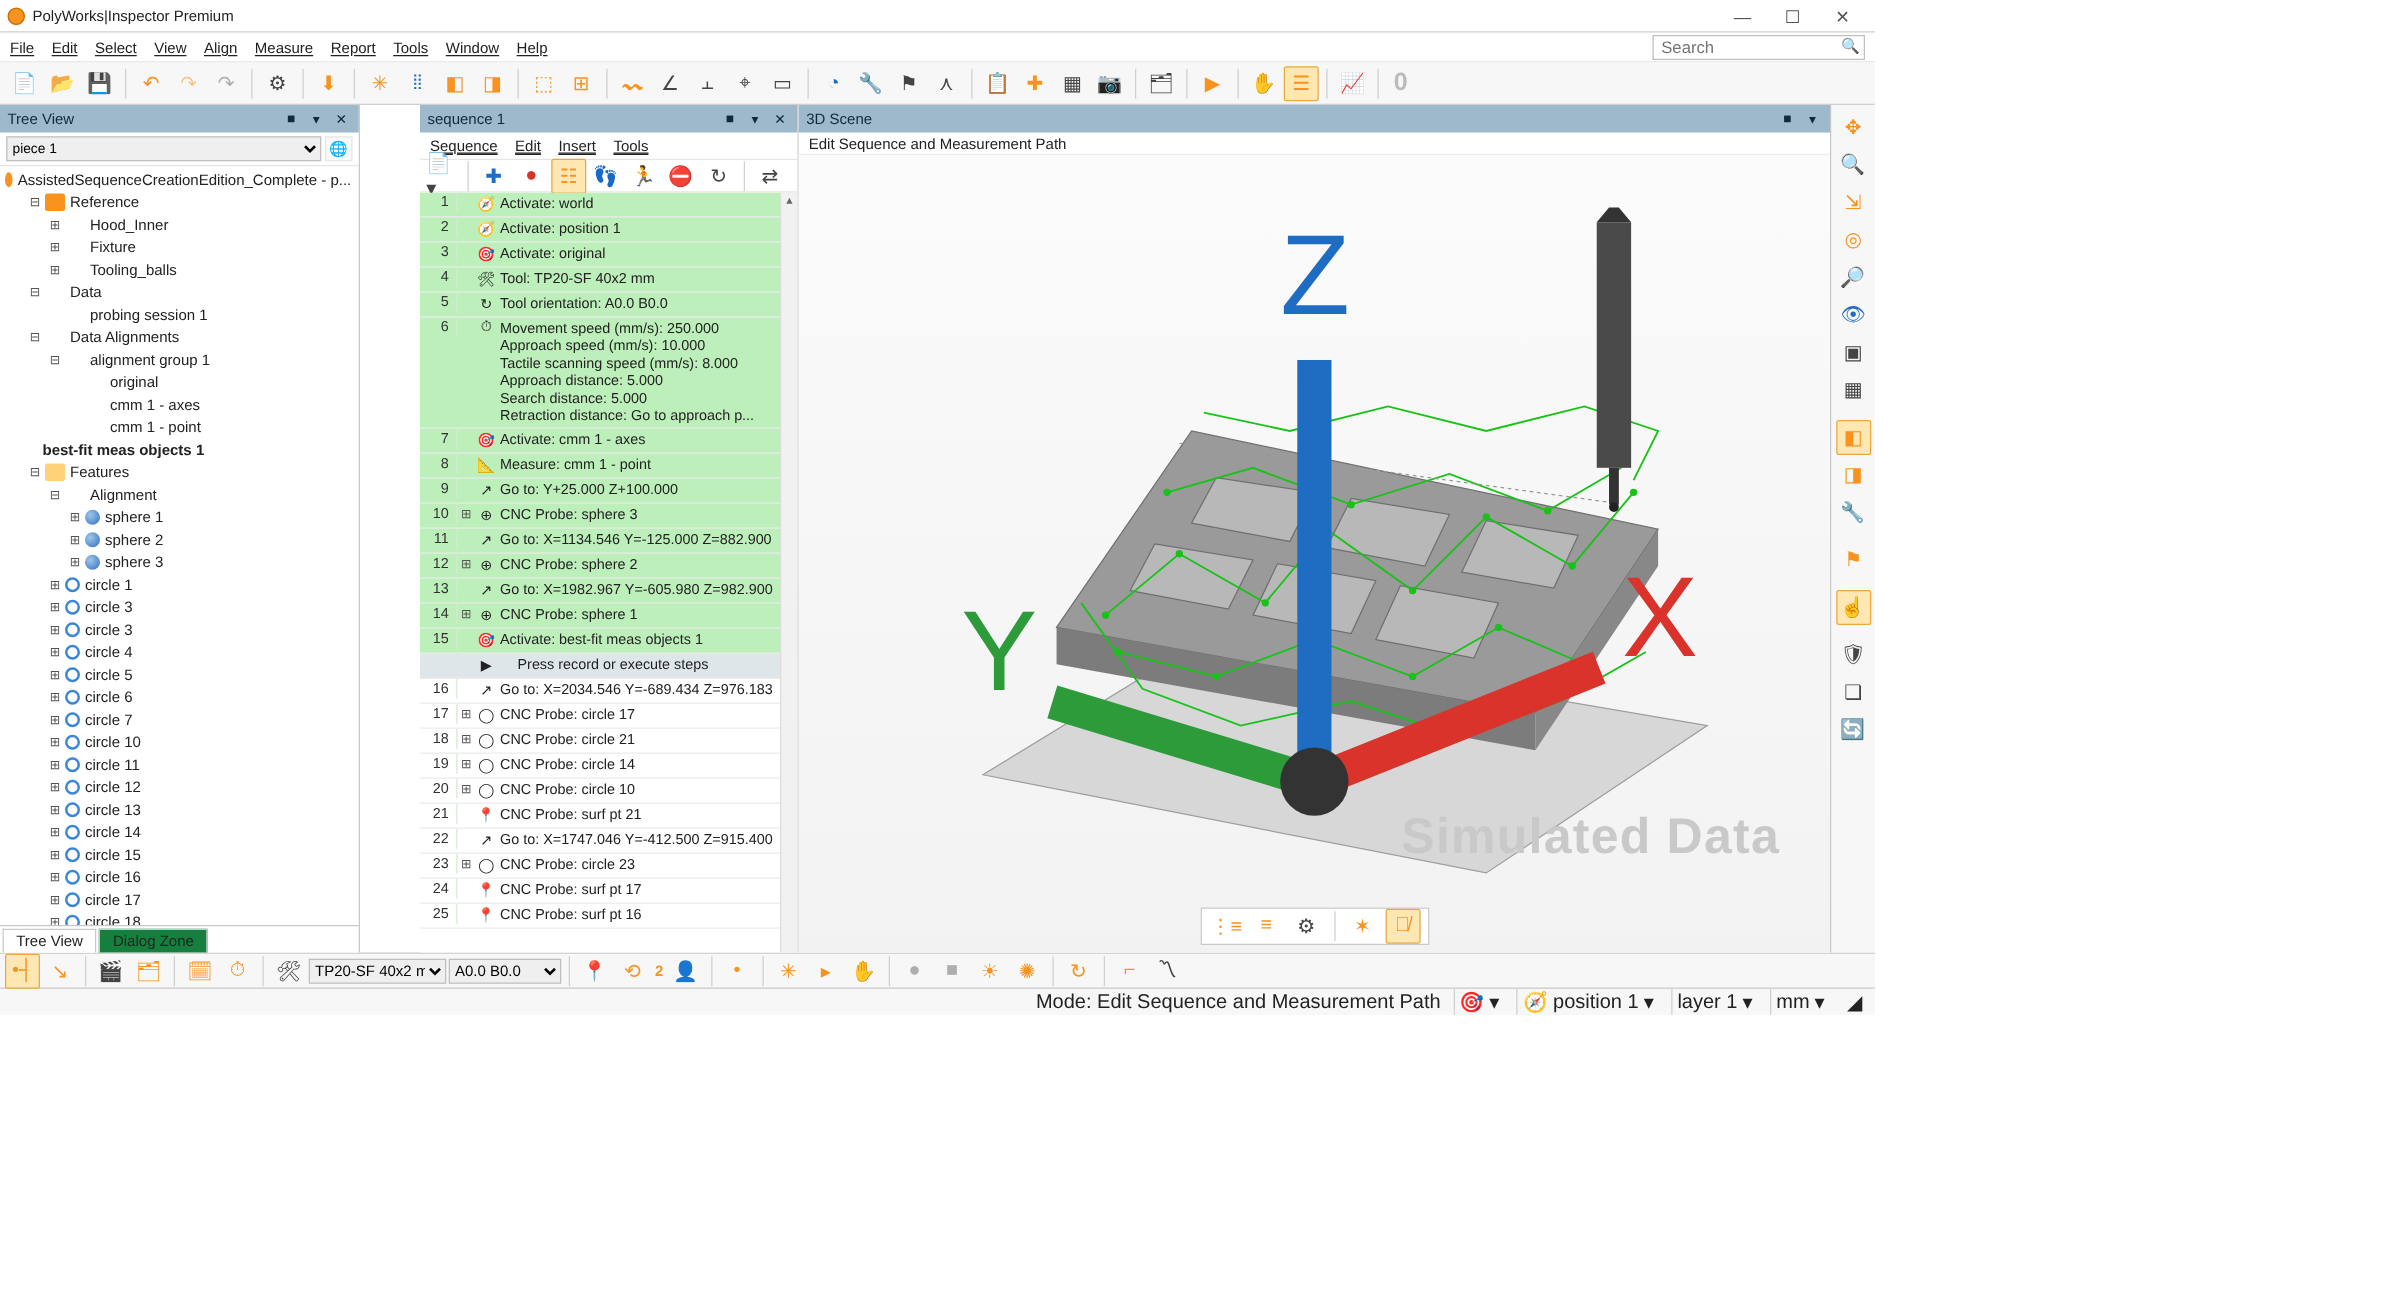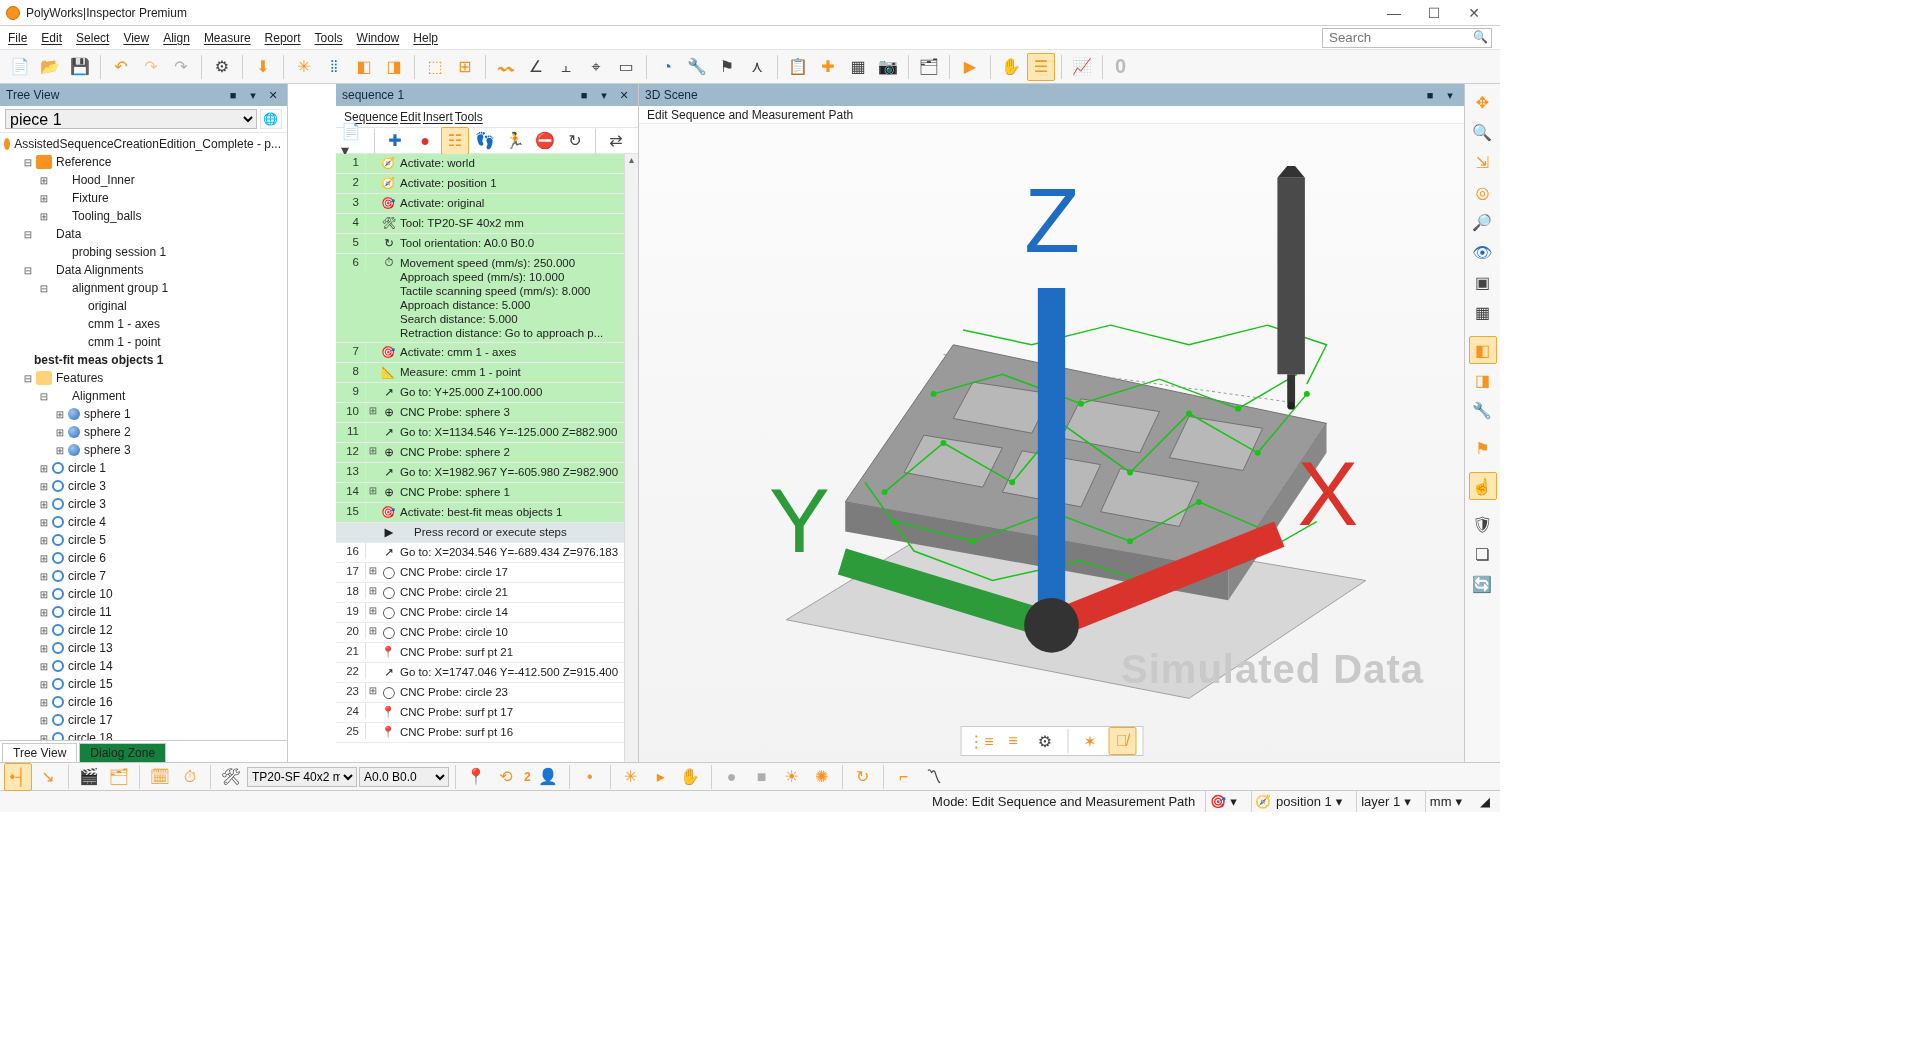--- a/index.html
+++ b/index.html
@@ -21,42 +21,42 @@
 .tbtn.sel{ background:#ffe7b3; border-color:#e9a93c;}
 .tdivider{ width:1px; height:24px; background:#d0d0d0; margin:0 4px;}
 .tplaceholder{ color:#bbb; font-size:20px; font-weight:700; padding:0 6px;}
 .workspace{ display:flex; height:calc(100% - 26px - 24px - 34px - 28px - 22px);}
 .panel{ display:flex; flex-direction:column; border-right:1px solid #c9c9c9; background:#fff;}
 .panel-header{ height:22px; background:#9eb9cc; color:#102a3a; display:flex; align-items:center; padding:0 6px; gap:4px;}
 .panel-header .spacer{ flex:1;}
 .panel-header .phbtn{ width:16px; text-align:center; cursor:pointer; font-size:11px; }
 .tree-panel{ width:288px;}
 .piece-row{ display:flex; align-items:center; gap:3px; padding:3px 5px; border-bottom:1px solid #e6e6e6;}
-.piece-row select{ flex:1; height:20px; border:1px solid #bfbfbf; font-size:16px;}
+.piece-row select{ flex:1; height:20px; border:1px solid #bfbfbf; font-size:11px;}
 .piece-row .icobtn{ width:22px; height:20px; border:1px solid #e6e6e6; display:flex; align-items:center; justify-content:center; background:#fafafa; cursor:pointer;}
 .tree-body{ flex:1; overflow:auto; padding:2px 0; position:relative;}
 .tnode{ display:flex; align-items:center; height:18px; padding-right:6px; white-space:nowrap; cursor:default;}
 .tnode .tog{ width:12px; text-align:center; color:#555; cursor:pointer; font-size:10px;}
 .tnode .ic{ width:16px; height:14px; display:inline-flex; align-items:center; justify-content:center; margin:0 2px;}
 .tnode .lbl{ padding-left:2px;}
 .tnode.bold .lbl{ font-weight:700;}
 .ic.ref{ background:#f7931e; border-radius:2px;}
 .ic.mesh{ color:#1e6dc2;}
 .ic.data{ color:#333;}
 .ic.align{ color:#f7931e;}
 .ic.grp{ color:#f7a61e;}
 .ic.tgt{ color:#2e6dc2;}
 .ic.feat{ background:#ffd27a; border-radius:2px;}
 .ic.circ{ border:2px solid #3a87d8; border-radius:50%; width:12px; height:12px;}
 .ic.sph{ background:radial-gradient(circle at 35% 35%, #9fc6ea,#2e6dc2); border-radius:50%; width:12px; height:12px;}
 .tabs-row{ height:22px; border-top:1px solid #c9c9c9; display:flex; align-items:flex-end;}
 .tab{ padding:2px 10px; border:1px solid #c9c9c9; border-bottom:none; margin-left:2px; background:#15803d; cursor:pointer;}
 .tab.active{ background:#fff;}
 .seq-panel{ width:303px;margin-left:48px;}
-.seq-menu{ height:22px; display:flex; align-items:center; gap:2px; padding:0 8px; border-bottom:1px solid #e6e6e6;}
+.seq-menu{ height:22px; display:flex; align-items:center; gap:14px; padding:0 8px; border-bottom:1px solid #e6e6e6;text-decoration:underline;}
 .seq-menu .mitem{ text-decoration:underline; text-underline-offset:2px; cursor:pointer;}
 .seq-tb{ height:26px; display:flex; align-items:center; gap:2px; padding:0 4px; border-bottom:1px solid #e6e6e6;}
 .seq-body{ flex:1; overflow:auto; position:relative;}
 .seq-row{ display:flex; align-items:flex-start; min-height:20px; border-bottom:1px solid #ebebeb; font-size:11.5px; position:relative;}
 .seq-row.green{ background:#bdefba;}
 .seq-row.msg{ background:#dfe6ea;}
 .seq-row .num{ width:30px; text-align:right; padding:2px 6px; color:#333; border-right:1px solid #d8e8d4;}
 .seq-row .exp{ width:14px; text-align:center; padding-top:2px; color:#555; font-size:10px;}
 .seq-row .sic{ width:18px; padding-top:2px; text-align:center;}
 .seq-row .stxt{ flex:1; padding:2px 2px; line-height:14px;}
@@ -68,21 +68,21 @@
 .scene-info{ height:18px; padding:2px 8px; color:#222; border-bottom:1px solid #eee;}
 .scene-3d{ flex:1; position:relative; background:linear-gradient(#fbfbfb,#f2f2f2);}
 .scene-3d svg{ position:absolute; left:0; top:0; width:100%; height:100%;}
 .watermark{ position:absolute; right:40px; bottom:70px; font-size:40px; font-weight:600; color:#c9c9c9; letter-spacing:1px;}
 .axis-triad{ position:absolute; left:20px; bottom:36px; width:70px; height:70px;}
 .scene-ftb{ position:absolute; left:50%; transform:translateX(-50%); bottom:6px; height:30px; background:#fff; border:1px solid #c9c9c9; display:flex; align-items:center; gap:4px; padding:0 6px;}
 .right-tb{ width:36px; display:flex; flex-direction:column; align-items:center; padding-top:4px; gap:2px; border-left:1px solid #c9c9c9; background:#f7f7f7;}
 .right-tb .tbtn{ width:28px; height:28px;}
 .bottom-tb{ height:28px; border-top:1px solid #c9c9c9; background:#f7f7f7; display:flex; align-items:center; padding:0 4px; gap:2px;}
 .bottom-tb select{ height:20px; border:1px solid #bfbfbf; font-size:12px;}
-.statusbar{ height:22px; border-top:1px solid #c9c9c9; display:flex; align-items:center; padding:0 6px; gap:10px; font-size:13px; color:#222; background:#f7f7f7;}
+.statusbar{ height:22px; border-top:1px solid #c9c9c9; display:flex; align-items:center; padding:0 6px; gap:10px; font-size:16px; color:#222; background:#f7f7f7;}
 .statusbar .sp{ flex:1;}
 .statusbar .chip{ display:flex; align-items:center; gap:4px; padding:0 4px; border-left:1px solid #d0d0d0; height:100%;}
 </style>
 </head>
 <body>
 
 <div class="titlebar">
   <span class="app-icon"></span>
   <span class="title">PolyWorks|Inspector Premium</span>
   <span class="winbtn">—</span>

